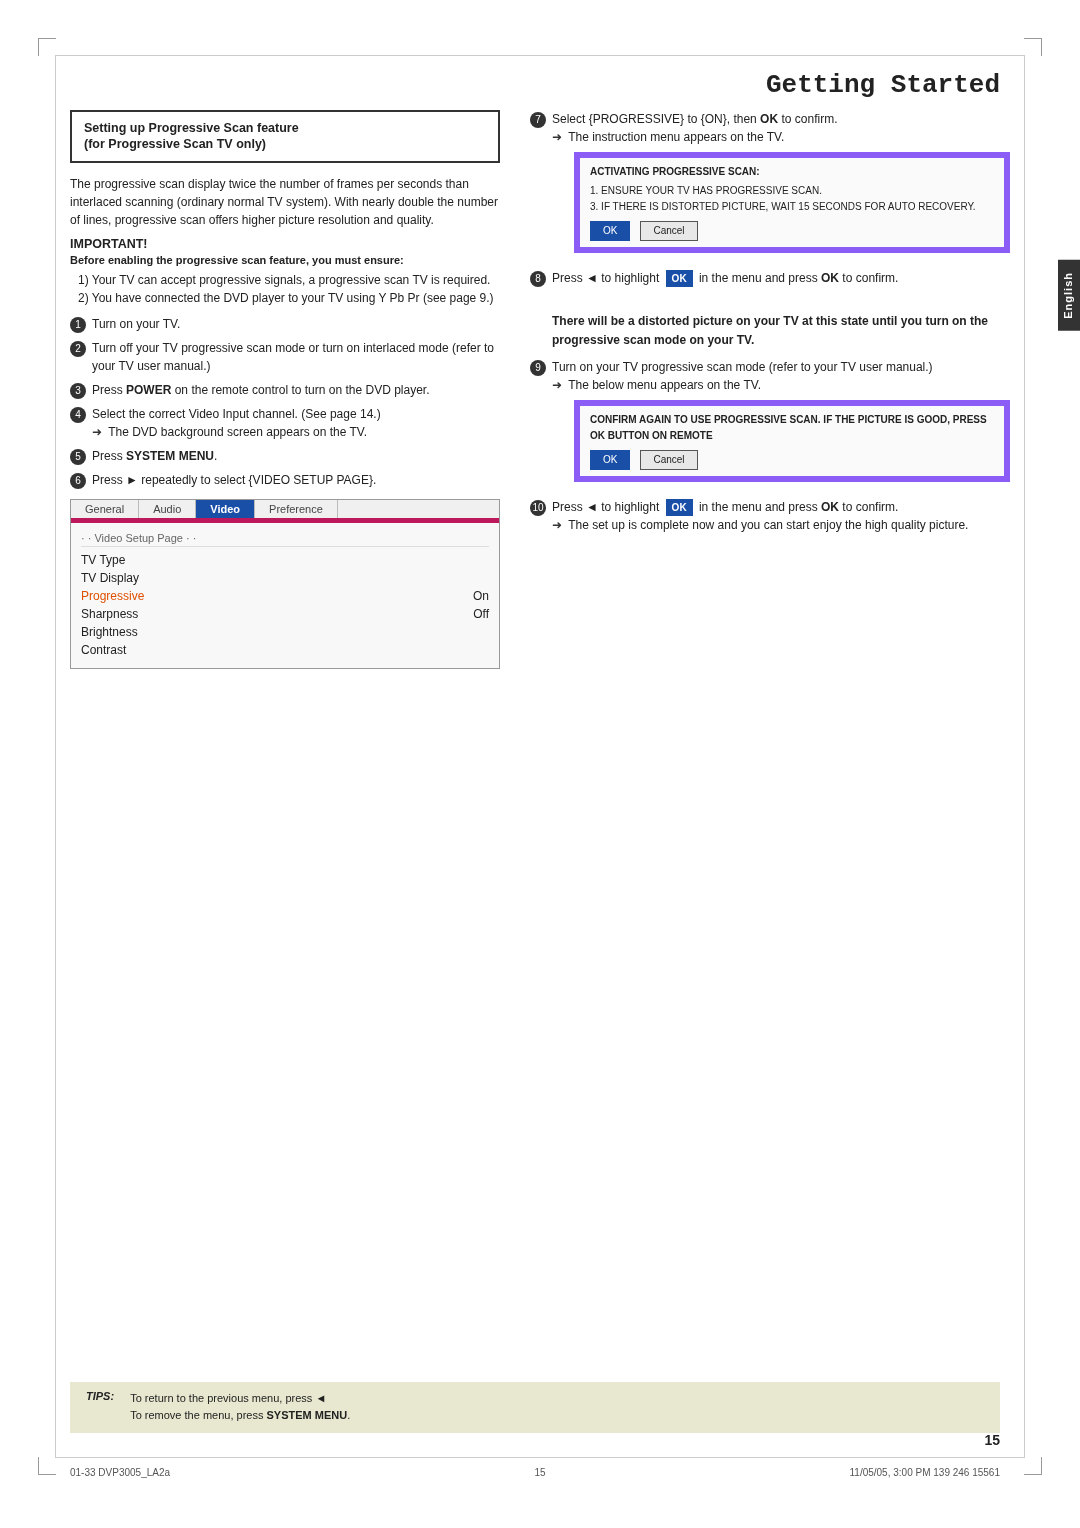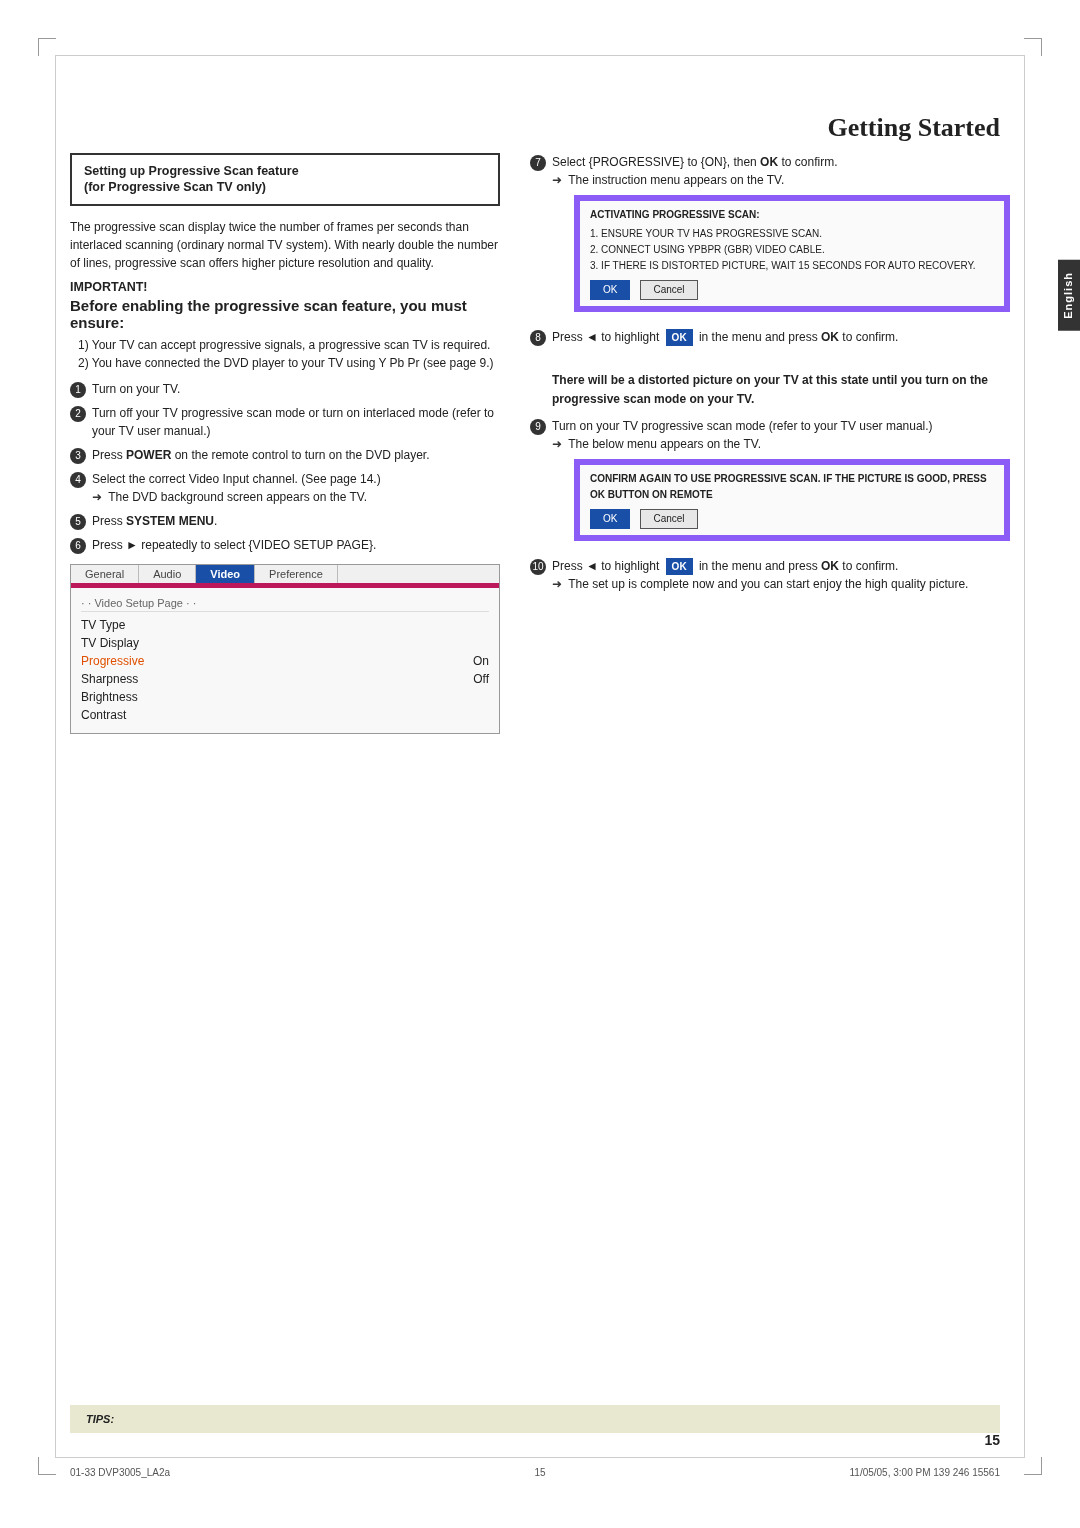--- a/index.html
+++ b/index.html
@@ -60,22 +60,21 @@
       font-weight: bold;
       letter-spacing: 1px;
     }
 
     
     .page-title {
       text-align: right;
       padding: 70px 80px 10px 16px;
       font-size: 26px;
       font-weight: bold;
-      font-family: Liberation Serif, serif;
-      margin-top: 43px;
+      font-family: Liberation Mono, monospace;
     }
 
     
     .content-area {
       display: flex;
       padding: 0 70px 0 70px;
       gap: 30px;
     }
 
     
@@ -111,21 +110,21 @@
       margin-bottom: 8px;
     }
 
     .important-label {
       font-weight: bold;
       font-size: 12.5px;
       margin-bottom: 3px;
     }
     .important-sub {
       font-weight: bold;
-      font-size: 15px;
+      font-size: 11px;
       margin-bottom: 5px;
     }
 
     .list-plain {
       font-size: 12px;
       line-height: 1.5;
       padding-left: 8px;
       margin-bottom: 8px;
     }
 
@@ -445,21 +444,20 @@
   <div class="right-col">
 
     <div class="right-step">
       <span class="right-step-num"><span class="step-num-circle">7</span></span>
       <span class="right-step-content">
         Select {PROGRESSIVE} to {ON}, then <span class="bold">OK</span> to confirm.<br>
         <span class="step-arrow">➜</span> The instruction menu appears on the TV.
         <div class="info-box">
           <div class="info-box-title">ACTIVATING PROGRESSIVE SCAN:</div>
           <div>1. ENSURE YOUR TV HAS PROGRESSIVE SCAN.</div>
-          <div>2. CONNECT USING YPBPR (GBR) VIDEO CABLE.</div>
           <div>3. IF THERE IS DISTORTED PICTURE, WAIT 15 SECONDS FOR AUTO RECOVERY.</div>
           <div class="info-box-buttons">
             <span class="info-btn active">OK</span>
             <span class="info-btn">Cancel</span>
           </div>
         </div>
       </span>
     </div>
 
     <div class="right-step">
@@ -494,19 +492,23 @@
         Press ◄ to highlight <span class="press-highlight">OK</span> in the menu and press <span class="bold">OK</span> to confirm.<br>
         <span class="step-arrow">➜</span> The set up is complete now and you can start enjoy the high quality picture.
       </span>
     </div>
 
   </div>
 </div>
 
 <div class="tips-section">
   <span class="tips-label">TIPS:</span>
+  <div class="tips-content">
+    <div>To return to the previous menu, press ◄</div>
+    <div>To remove the menu, press <span class="bold">SYSTEM MENU</span>.</div>
+  </div>
 </div>
 
 <div class="page-number">15</div>
 
 <div class="footer-left">01-33 DVP3005_LA2a</div>
 <div class="footer-center">15</div>
 <div class="footer-right">11/05/05, 3:00 PM 139 246 15561</div>
 
 </body></html>

